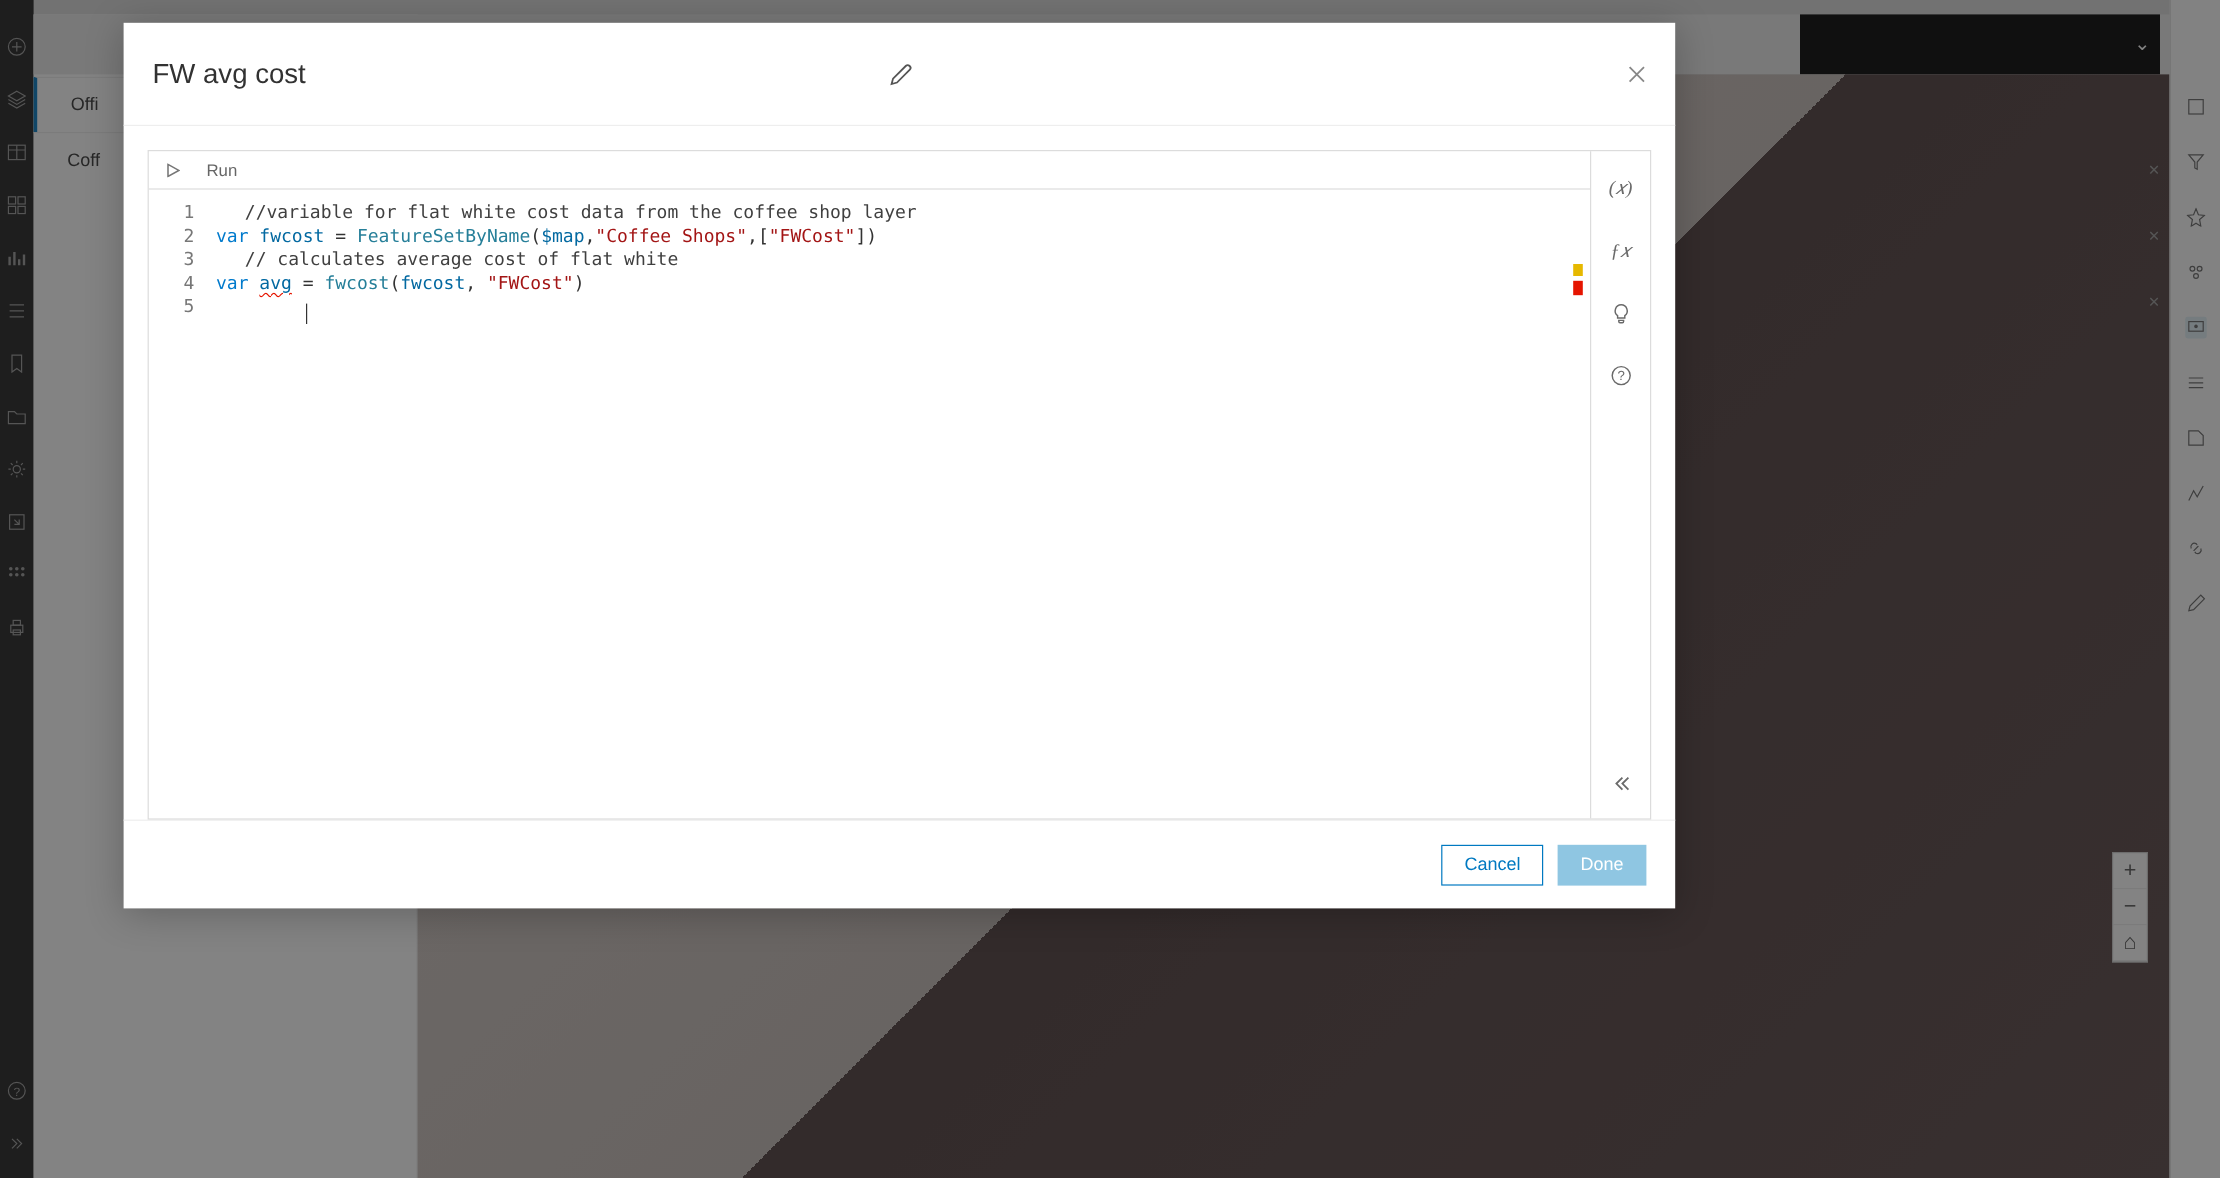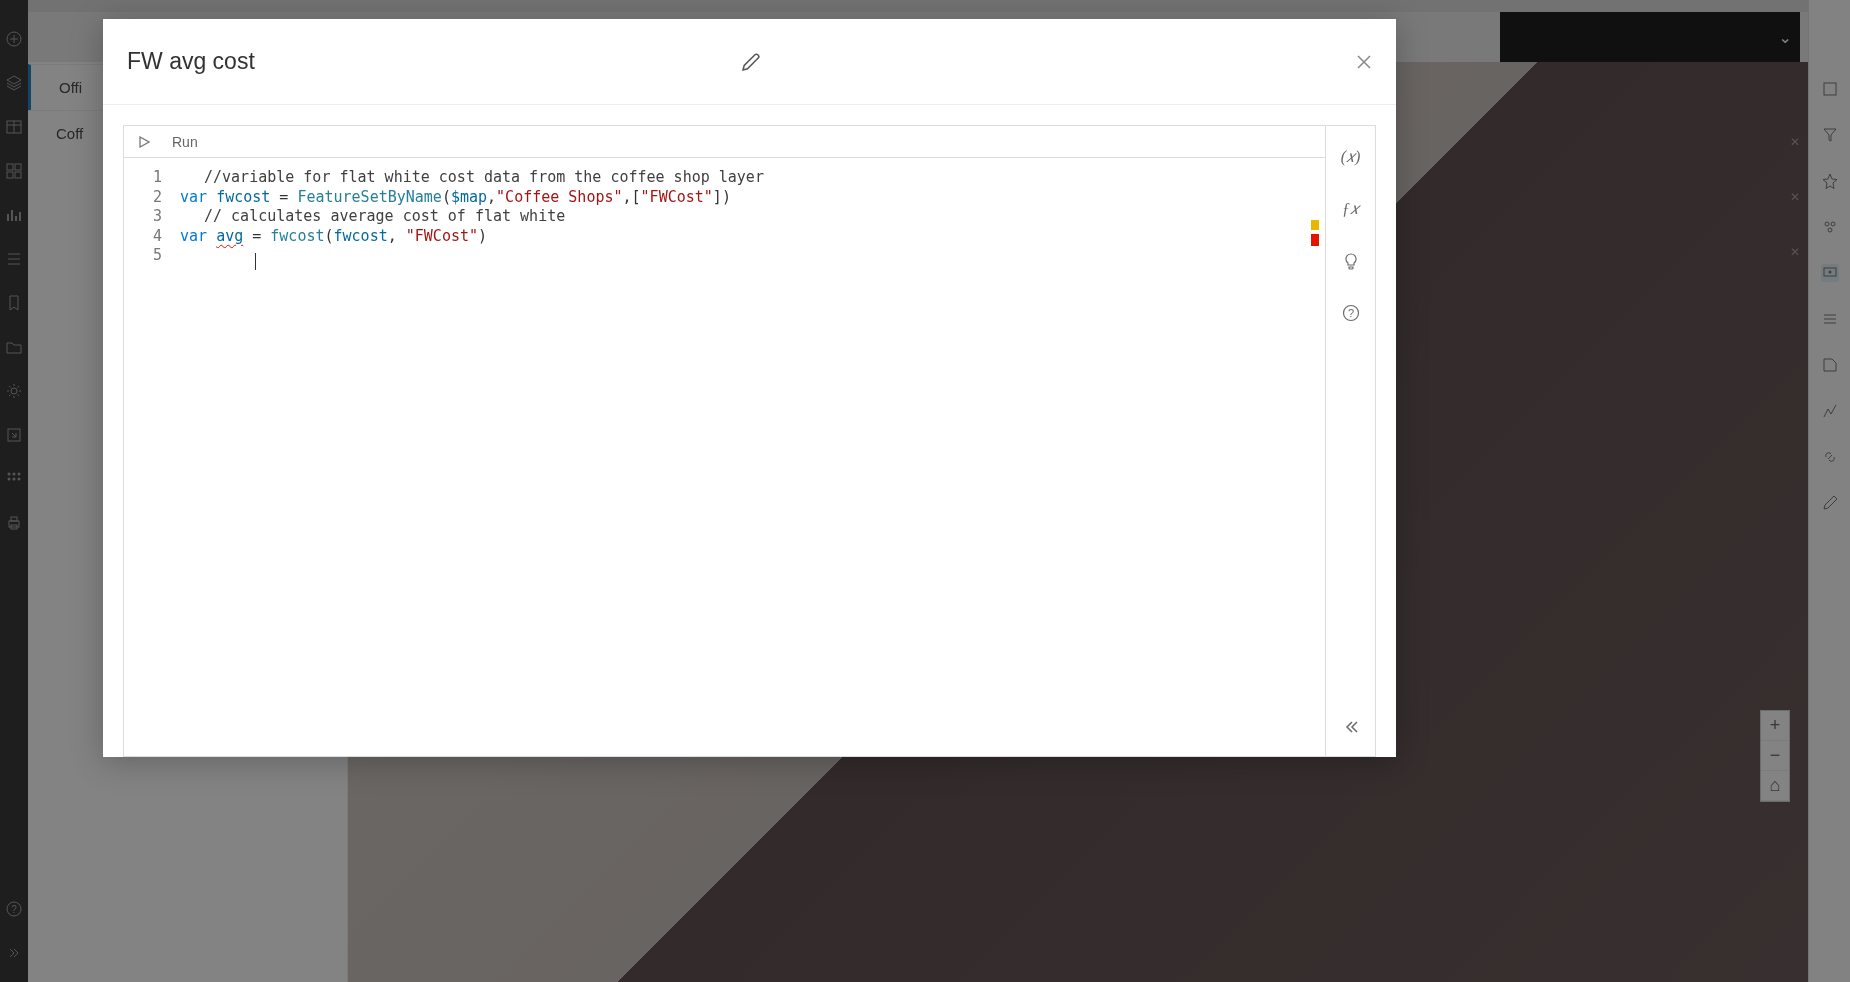--- a/index.html
+++ b/index.html
@@ -322,13 +322,21 @@
         </div>
         <div class="ric collapse">
           <svg width="16" height="16" viewBox="0 0 16 16">
               <path d="M9 3L4 8l5 5M14 3L9 8l5 5" fill="none" stroke="#6a6a6a" stroke-width="1.5"></path>
             </svg>
         </div>
       </div>
     </div>
   </div>
 
+  <div class="modal-footer">
+    <div class="btn btn-cancel">
+        <span>Cancel</span>
+      </div>
+    <div class="btn btn-done">
+        <span>Done</span>
+      </div>
+  </div>
 </div>
 
 </body></html>

